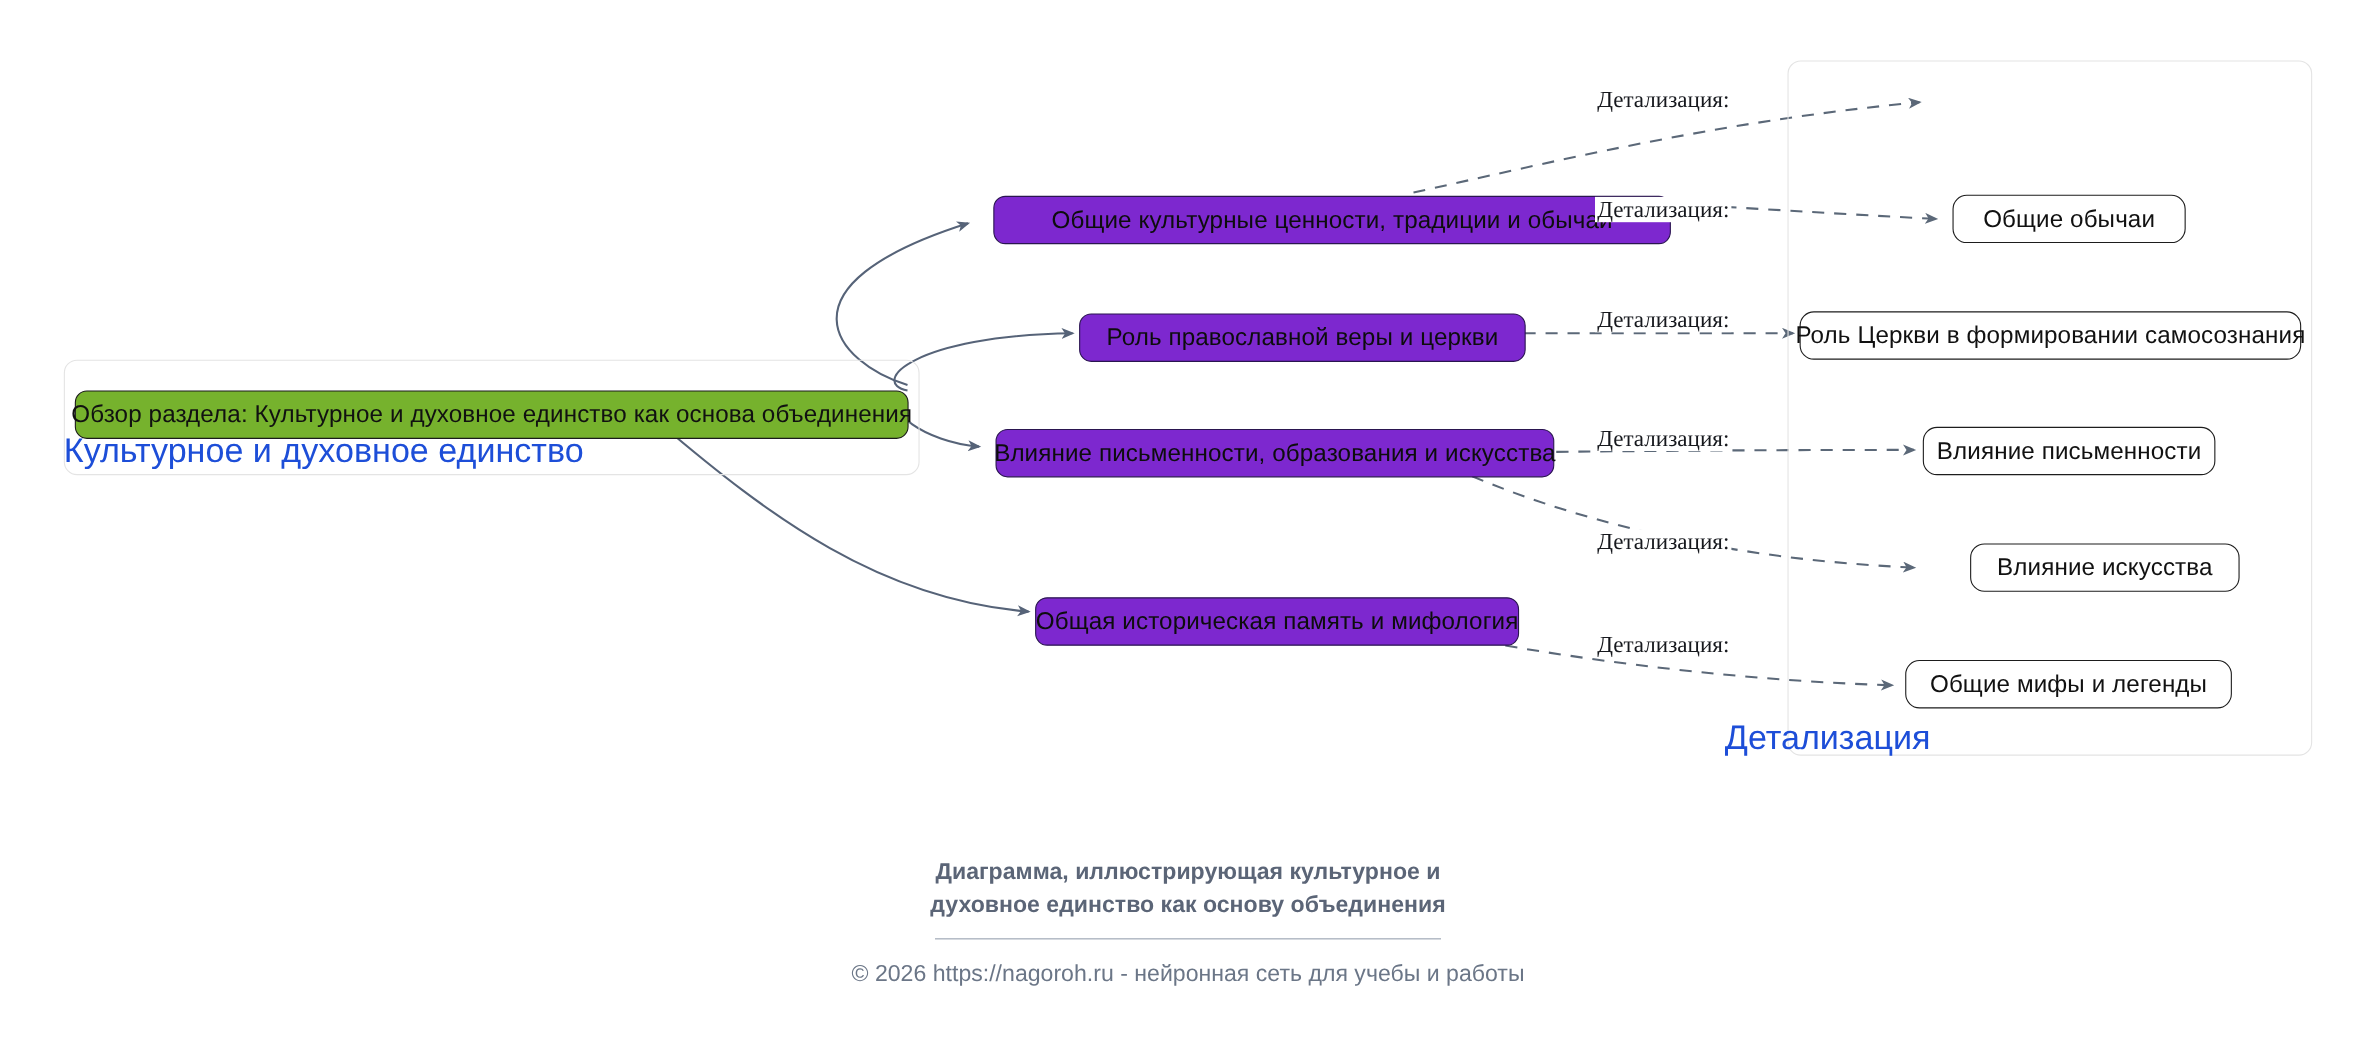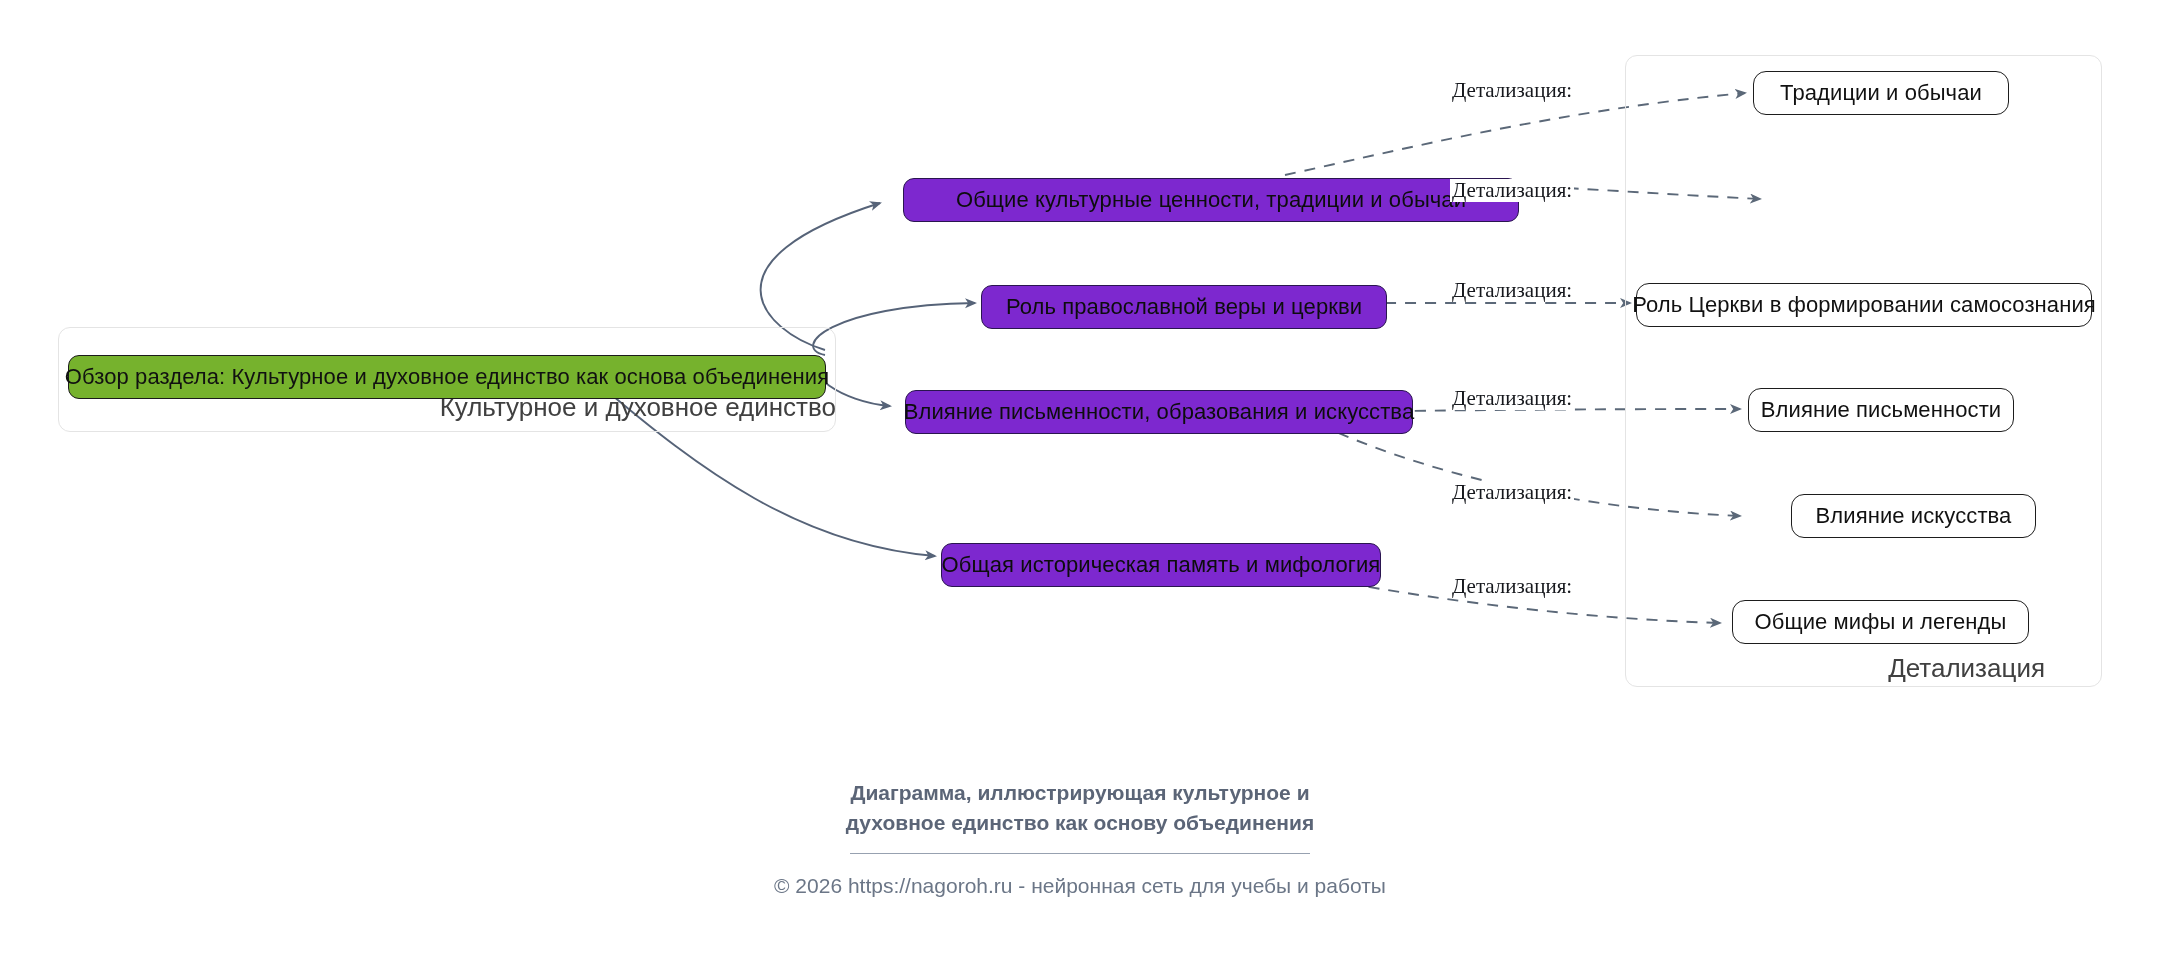--- a/index.html
+++ b/index.html
@@ -32,24 +32,24 @@
   .subgraph {
     position: absolute;
     border: 1.4px solid #e4e4e4;
     border-radius: 12px;
     background: rgba(255,255,255,0.0);
     box-sizing: border-box;
   }
   .subgraph-label {
     position: absolute;
     font-family: "Liberation Sans", sans-serif;
-    font-size: 26px;
-    color: #404040;
-    white-space: nowrap;
-    text-align: right;
+    font-size: 31px;
+    color: #1d4ed8;
+    white-space: nowrap;
+    text-align: left;
   }
 
   
   .node {
     position: absolute;
     box-sizing: border-box;
     display: flex;
     align-items: center;
     justify-content: center;
     border-radius: 9px;
@@ -160,22 +160,22 @@
   <div class="node overview" style="left:68px; top:335px; width:758px; height:44px;">Обзор раздела: Культурное и духовное единство как основа объединения</div>
 
   <div class="node topic" style="left:903px; top:178px; width:616px; height:44px;">Общие культурные ценности, традиции и обычаи</div>
 
   <div class="node topic" style="left:981px; top:285px; width:406px; height:44px;">Роль православной веры и церкви</div>
 
   <div class="node topic" style="left:905px; top:390px; width:508px; height:44px;">Влияние письменности, образования и искусства</div>
 
   <div class="node topic" style="left:941px; top:543px; width:440px; height:44px;">Общая историческая память и мифология</div>
 
-  <div class="node detail" style="left:1753px; top:71px; width:256px; height:44px;">Традиции и обычаи</div>
-
+
+  <div class="node detail" style="left:1775px; top:177px; width:212px; height:44px;">Общие обычаи</div>
 
   <div class="node detail" style="left:1636px; top:283px; width:456px; height:44px;">Роль Церкви в формировании самосознания</div>
 
   <div class="node detail" style="left:1748px; top:388px; width:266px; height:44px;">Влияние письменности</div>
 
   <div class="node detail" style="left:1759px; top:494px; width:245px; height:44px;margin-left:32px;">Влияние искусства</div>
 
   <div class="node detail" style="left:1732px; top:600px; width:297px; height:44px;">Общие мифы и легенды</div>
 
   <div class="edge-label" style="left:1450px; top:79px;">Детализация:</div>

